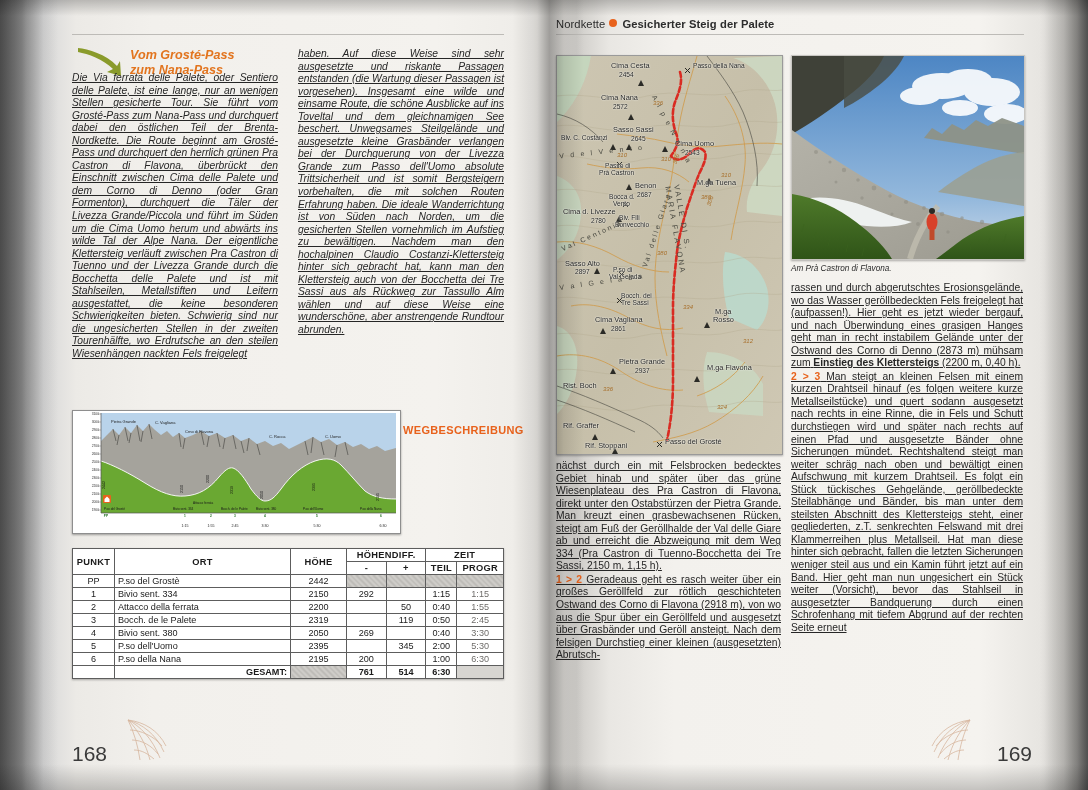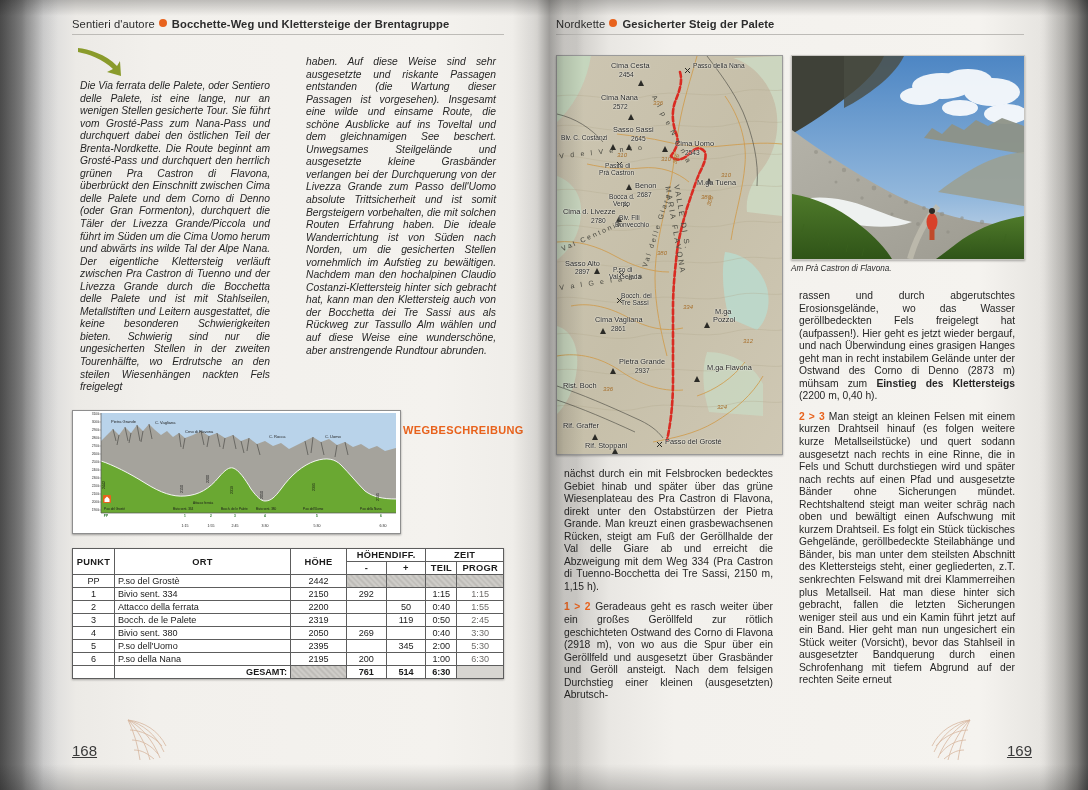--- a/index.html
+++ b/index.html
@@ -30,21 +30,21 @@
   .dot{display:inline-block;width:8px;height:8px;border-radius:50%;background:#e8621c;margin:0 5px 0 4px;vertical-align:1px;}
   .rulehead{position:absolute;height:1px;background:#bdbbb7;}
 
   
   .col{position:absolute;font-size:10.3px;line-height:12.55px;color:#262626;text-align:justify;}
   .ital{font-style:italic;}
   .secttl{color:#e8621c;font-weight:700;font-size:11px;letter-spacing:.35px;margin:9px 0 2px;}
   .greenttl{color:#e2741e;font-style:italic;font-weight:700;font-size:12.6px;line-height:15px;}
   .stepno{color:#e8621c;font-weight:700;}
   .bld{font-weight:700;}
-  p{margin:8px;}
+  p{margin:0;text-decoration:underline;}
   p+p{margin-top:0px;}
 
   
   .arrow{position:absolute;width:48px;height:40px;}
 
   
   .profile{position:absolute;background:#ffffff;border:1px solid #8e8e8e;box-shadow:0 1px 2px rgba(0,0,0,.35);}
 
   
   table.rt{position:absolute;border-collapse:collapse;font-size:9.1px;color:#1b1b1b;background:#fff;
@@ -67,39 +67,40 @@
     text-shadow:0 0 2px rgba(255,255,255,.85),0 0 1px rgba(255,255,255,.9);}
   .mlabel.big{font-size:7.4px;}
   .mpath{position:absolute;font-size:6px;color:#a8702c;font-style:italic;}
   .mvalley{position:absolute;font-size:7px;color:#4a4a42;letter-spacing:2.2px;}
 
   
   .photo{position:absolute;border:1px solid #c8c6c2;overflow:hidden;box-shadow:0 1px 2px rgba(0,0,0,.3);}
   .caption{position:absolute;font-size:8.2px;font-style:italic;color:#2a2a2a;}
 
   
-  .folio{position:absolute;font-size:15px;color:#3a3a3a;text-decoration:underline;}
+  .folio{position:absolute;font-size:21px;color:#3a3a3a;}
   .glyph{position:absolute;width:52px;height:46px;opacity:.8;}
 </style>
 </head>
 <body>
 
 <div class="spread">
 
   <div class="page pageL">
 
-    <div class="runhead" style="left:14px;top:18px;">
-      <span class="plain">Sentieri d'autore</span><span class="dot"></span><span class="bold">Bocchette-Weg und Klettersteige der Brentagruppe</span>
-    </div>
     <div class="rulehead" style="left:14px;top:34px;width:432px;"></div>
 
     <svg class="arrow" style="left:18px;top:46px;" viewBox="0 0 48 40">
       <path d="M2,2 C12,3 30,8 41,20 L44,15 L45,30 L31,26 L37,23 C27,13 12,8 2,6 Z" fill="#8a9b2b"></path>
     </svg>
 
+    <div class="greenttl" style="position:absolute;left:72px;top:48px;width:180px;">
+      <div>Vom Grosté-Pass</div>
+      <div>zum Nana-Pass</div>
+    </div>
 
     <div class="col ital" style="left:14px;top:72px;width:206px;">
       <p>Die Via ferrata delle Palete, oder Sentiero delle Palete, ist eine lange, nur an wenigen Stellen gesicherte Tour. Sie führt vom Grosté-Pass zum Nana-Pass und durchquert dabei den östlichen Teil der Brenta-Nordkette. Die Route beginnt am Grosté-Pass und durchquert den herrlich grünen Pra Castron di Flavona, überbrückt den Einschnitt zwischen Cima delle Palete und dem Corno di Denno (oder Gran Formenton), durchquert die Täler der Livezza Grande/Piccola und führt im Süden um die Cima Uomo herum und abwärts ins wilde Tal der Alpe Nana. Der eigentliche Klettersteig verläuft zwischen Pra Castron di Tuenno und der Livezza Grande durch die Bocchetta delle Palete und ist mit Stahlseilen, Metallstiften und Leitern ausgestattet, die keine besonderen Schwierigkeiten bieten. Schwierig sind nur die ungesicherten Stellen in der zweiten Tourenhälfte, wo Erdrutsche an den steilen Wiesenhängen nackten Fels freigelegt</p>
     </div>
 
     <div class="col ital" style="left:240px;top:48px;width:206px;">
       <p>haben. Auf diese Weise sind sehr ausgesetzte und riskante Passagen entstanden (die Wartung dieser Passagen ist vorgesehen). Insgesamt eine wilde und einsame Route, die schöne Ausblicke auf ins Toveltal und dem gleichnamigen See beschert. Unwegsames Steilgelände und ausgesetzte kleine Grasbänder verlangen bei der Durchquerung von der Livezza Grande zum Passo dell'Uomo absolute Trittsicherheit und ist somit Bergsteigern vorbehalten, die mit solchen Routen Erfahrung haben. Die ideale Wanderrichtung ist von Süden nach Norden, um die gesicherten Stellen vornehmlich im Aufstieg zu bewältigen. Nachdem man den hochalpinen Claudio Costanzi-Klettersteig hinter sich gebracht hat, kann man den Klettersteig auch von der Bocchetta dei Tre Sassi aus als Rückweg zur Tassullo Alm wählen und auf diese Weise eine wunderschöne, aber anstrengende Rundtour abrunden.</p>
     </div>
 
 
@@ -441,21 +442,21 @@
       <div class="mlabel" style="left:18px;top:212px;">2897</div>
       <div class="mlabel" style="left:56px;top:210px;">P.so di</div>
       <div class="mlabel" style="left:52px;top:217px;">Val Gelada</div>
       <div class="mlabel" style="left:64px;top:236px;">Bocch. dei</div>
       <div class="mlabel" style="left:64px;top:243px;">Tre Sassi</div>
       <div class="mlabel big" style="left:38px;top:260px;">Cima Vagliana</div>
       <div class="mlabel" style="left:54px;top:269px;">2861</div>
       <div class="mlabel big" style="left:62px;top:302px;">Pietra Grande</div>
       <div class="mlabel" style="left:78px;top:311px;">2937</div>
       <div class="mlabel big" style="left:158px;top:252px;">M.ga</div>
-      <div class="mlabel big" style="left:156px;top:260px;">Pozzol</div>
+      <div class="mlabel big" style="left:156px;top:260px;">Rosso</div>
       <div class="mlabel big" style="left:150px;top:308px;">M.ga Flavona</div>
       <div class="mlabel big" style="left:6px;top:326px;">Rist. Boch</div>
       <div class="mlabel big" style="left:6px;top:366px;">Rif. Graffer</div>
       <div class="mlabel big" style="left:28px;top:386px;">Rif. Stoppani</div>
       <div class="mlabel big" style="left:108px;top:382px;">Passo del Grosté</div>
 
       <div class="mvalley" style="left:2px;top:92px;transform:rotate(-6deg);">V  d e l  V e n t o</div>
       <div class="mvalley" style="left:2px;top:176px;transform:rotate(-24deg);">Val Centonia</div>
       <div class="mvalley" style="left:2px;top:222px;transform:rotate(-8deg);">V a l  G e l a d a</div>
       <div class="mvalley" style="left:84px;top:210px;transform:rotate(-72deg);transform-origin:left top;">Val delle Giare</div>

